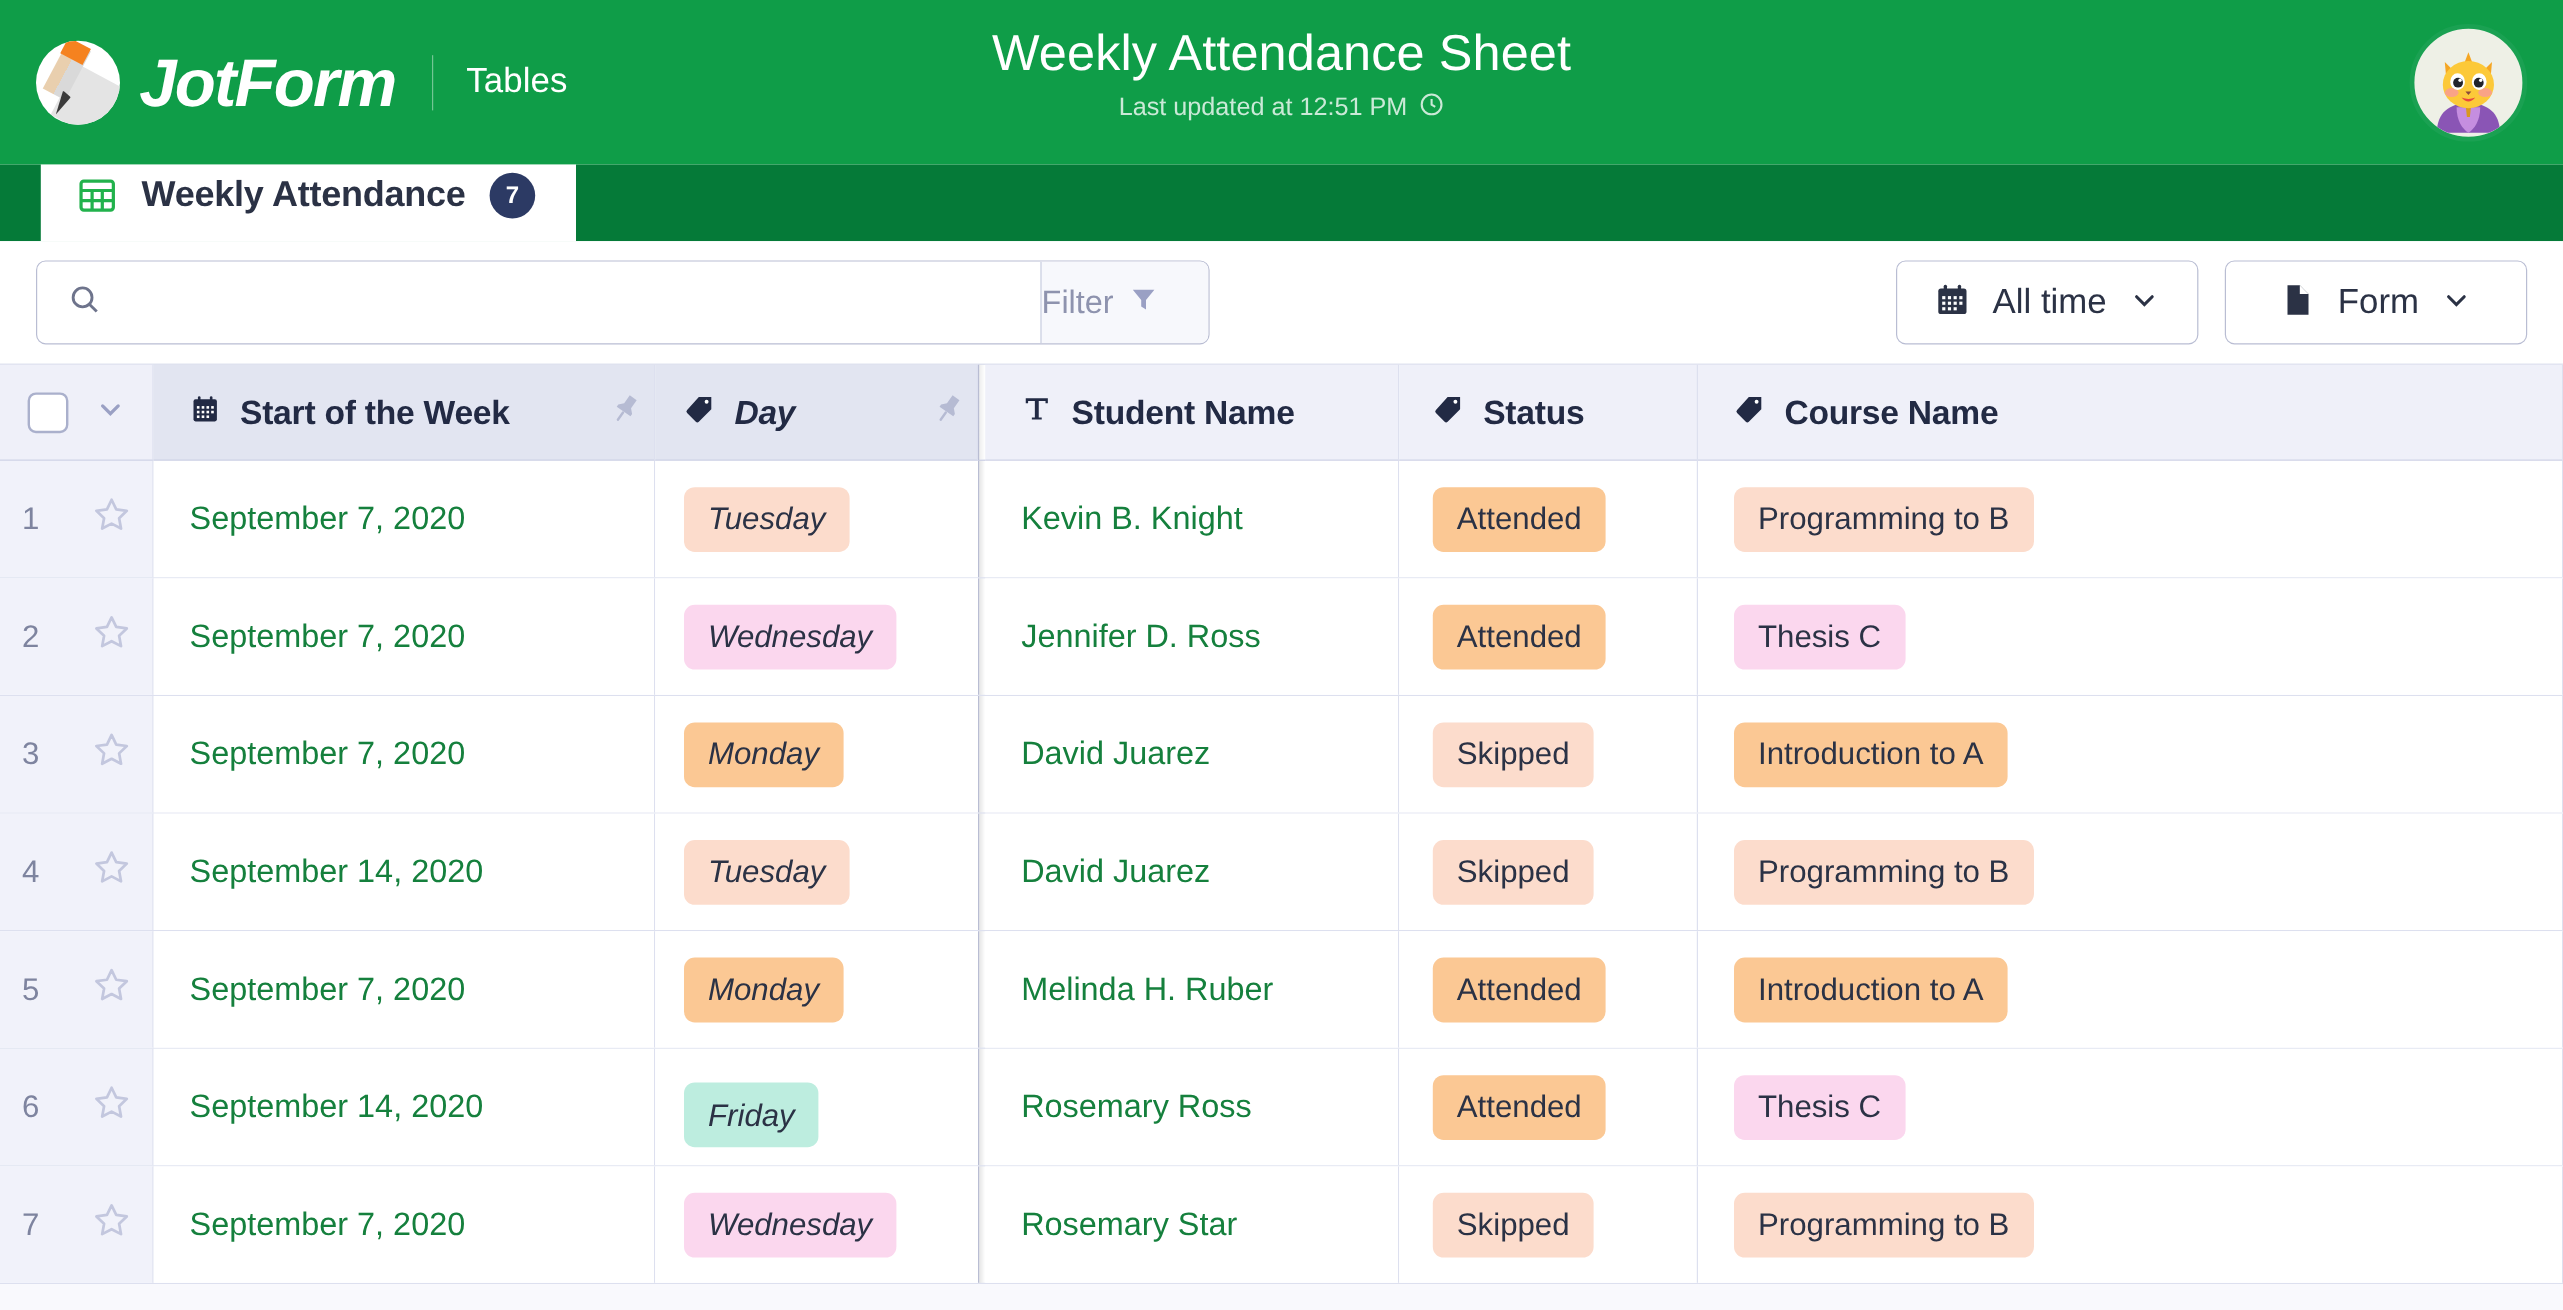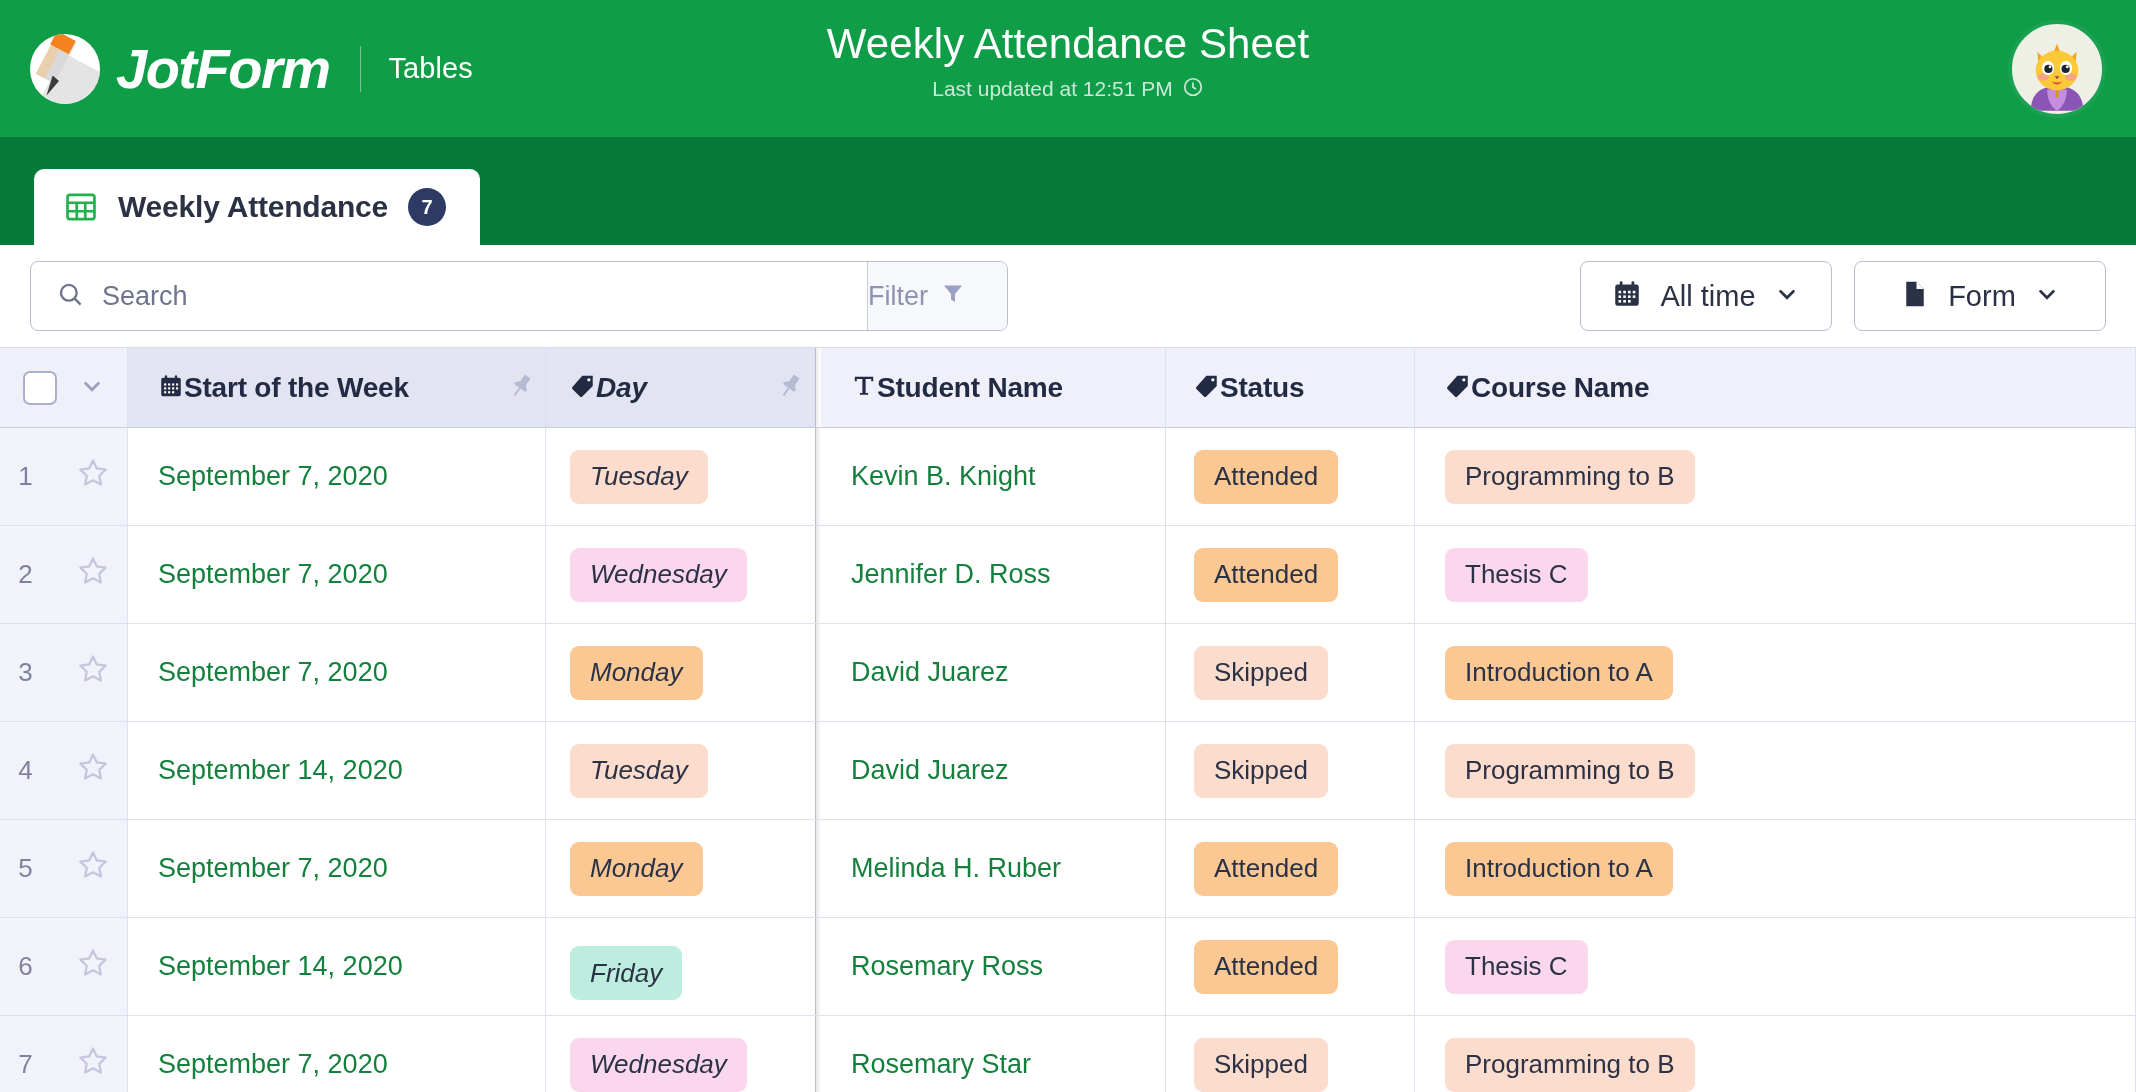--- a/index.html
+++ b/index.html
@@ -120,21 +120,21 @@
     background: #eef0e6;
     border: 4px solid #1aa152;
     overflow: hidden;
     display: flex;
     align-items: flex-end;
     justify-content: center;
   }
 
   
   .tabstrip {
-    height: 108px;
+    height: 64px;
     background: #057a38;
     display: flex;
     align-items: flex-end;
     padding-left: 34px;
   }
   .tab {
     height: 76px;
     background: #ffffff;
     border-radius: 10px 10px 0 0;
     display: flex;
@@ -249,20 +249,21 @@
   .c-select { width: 128px; justify-content: center; gap: 22px; flex: 0 0 128px; }
   .c-week   { width: 418px; flex: 0 0 418px; padding-left: 30px; }
   .c-day    { width: 269px; flex: 0 0 269px; padding-left: 24px; font-style: italic; }
   .c-name   { width: 345px; flex: 0 0 345px; padding-left: 30px; }
   .c-status { width: 249px; flex: 0 0 249px; padding-left: 28px; }
   .c-course { flex: 1 1 auto; padding-left: 30px; }
 
   .th-inner {
     display: flex;
     align-items: center;
+    gap: 16px;
     flex: 1;
     text-align: right;
   }
   .th-label {
     color: #222a44;
     font-size: 28px;
     font-weight: bold;
     letter-spacing: -0.2px;
     white-space: nowrap;
   }
@@ -386,21 +387,20 @@
 <div class="toolbar">
 
   <div class="searchbox">
     <div class="search-field">
       <span>
         <svg width="27" height="27" viewBox="0 0 24 24" fill="none" stroke="#6e748c" stroke-width="2.1">
           <circle cx="10.5" cy="10.5" r="7"></circle>
             <path d="M15.7 15.7L21 21"></path>
         </svg>
       </span>
-      <input class="search-input" type="text" placeholder="Search" style="">
     </div>
     <div class="filter-btn">
       <span>Filter</span>
       <span>
         <svg width="24" height="24" viewBox="0 0 24 24" fill="#9aa0c4">
           <path d="M3 4.5h18l-7 8.4V21l-4-2.6v-5.5z"></path>
         </svg>
       </span>
     </div>
   </div>

